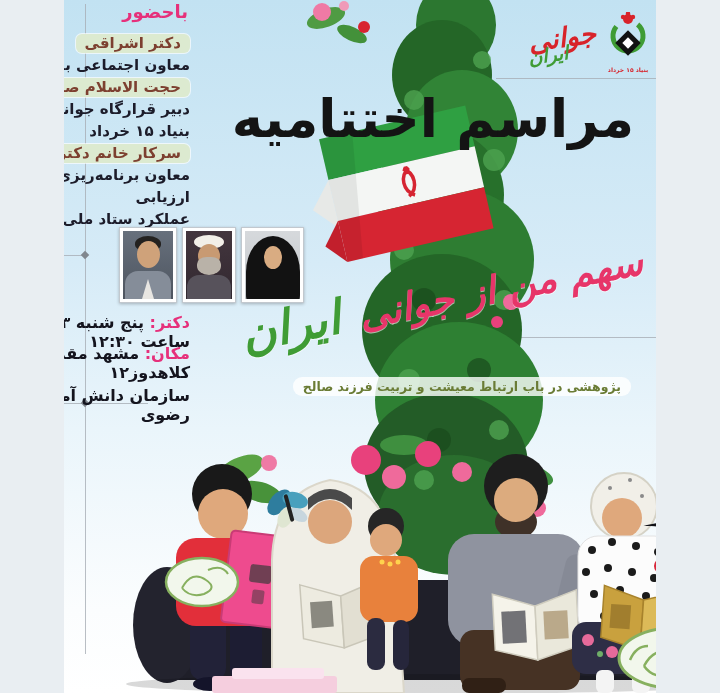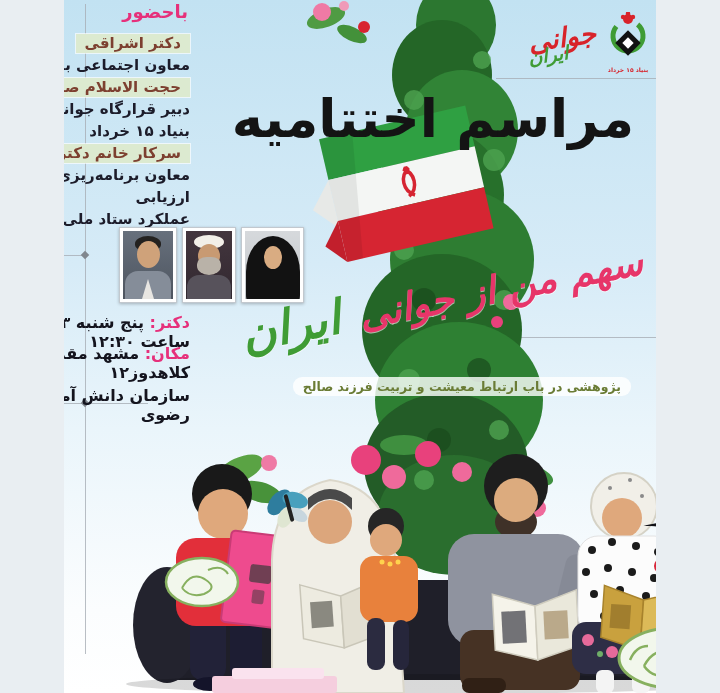--- a/index.html
+++ b/index.html
@@ -19,21 +19,21 @@
   #hline-left-low{left:0;top:403px;width:84px;height:1px;}
   
   #decor{position:absolute;left:0;top:0;z-index:2;}
   #family{position:absolute;left:0;bottom:0;z-index:3;}
   
   .fa{direction:rtl;}
   #attendees-heading{position:absolute;top:1px;right:468px;z-index:4;font-size:18px;font-weight:bold;color:#e6307b;}
   #attendees{position:absolute;top:32px;right:466px;width:238px;z-index:4;text-align:right;
     font-size:15px;font-weight:bold;color:#1c1c2a;line-height:22px;}
   #attendees .row{margin:0;}
-  #attendees .pill{display:inline-block;background:#dcead0;color:#7d4030;border-radius:0;
+  #attendees .pill{display:inline-block;background:#dcead0;color:#7d4030;border-radius:6px;
     padding:0 9px;line-height:19px;margin:1px 0;box-shadow:0 0 0 1px rgba(255,255,255,.65);}
   
   .photo{position:absolute;top:227px;height:76px;background:#fff;border:1px solid #c2c8ce;
     box-shadow:0 1px 3px rgba(0,0,0,.25);padding:3px;box-sizing:border-box;z-index:4;}
   #photo-1{left:55px;width:58px;} #photo-2{left:118px;width:54px;} #photo-3{left:177px;width:63px;}
   .pic{position:relative;width:100%;height:100%;overflow:hidden;}
   #photo-1 .pic{background:linear-gradient(#67707c,#4e5560);}
   #photo-2 .pic{background:linear-gradient(#43363e,#322830);}
   #photo-3 .pic{background:linear-gradient(#d6d9dc,#c2c6ca);}
   .ph{position:absolute;left:50%;}

